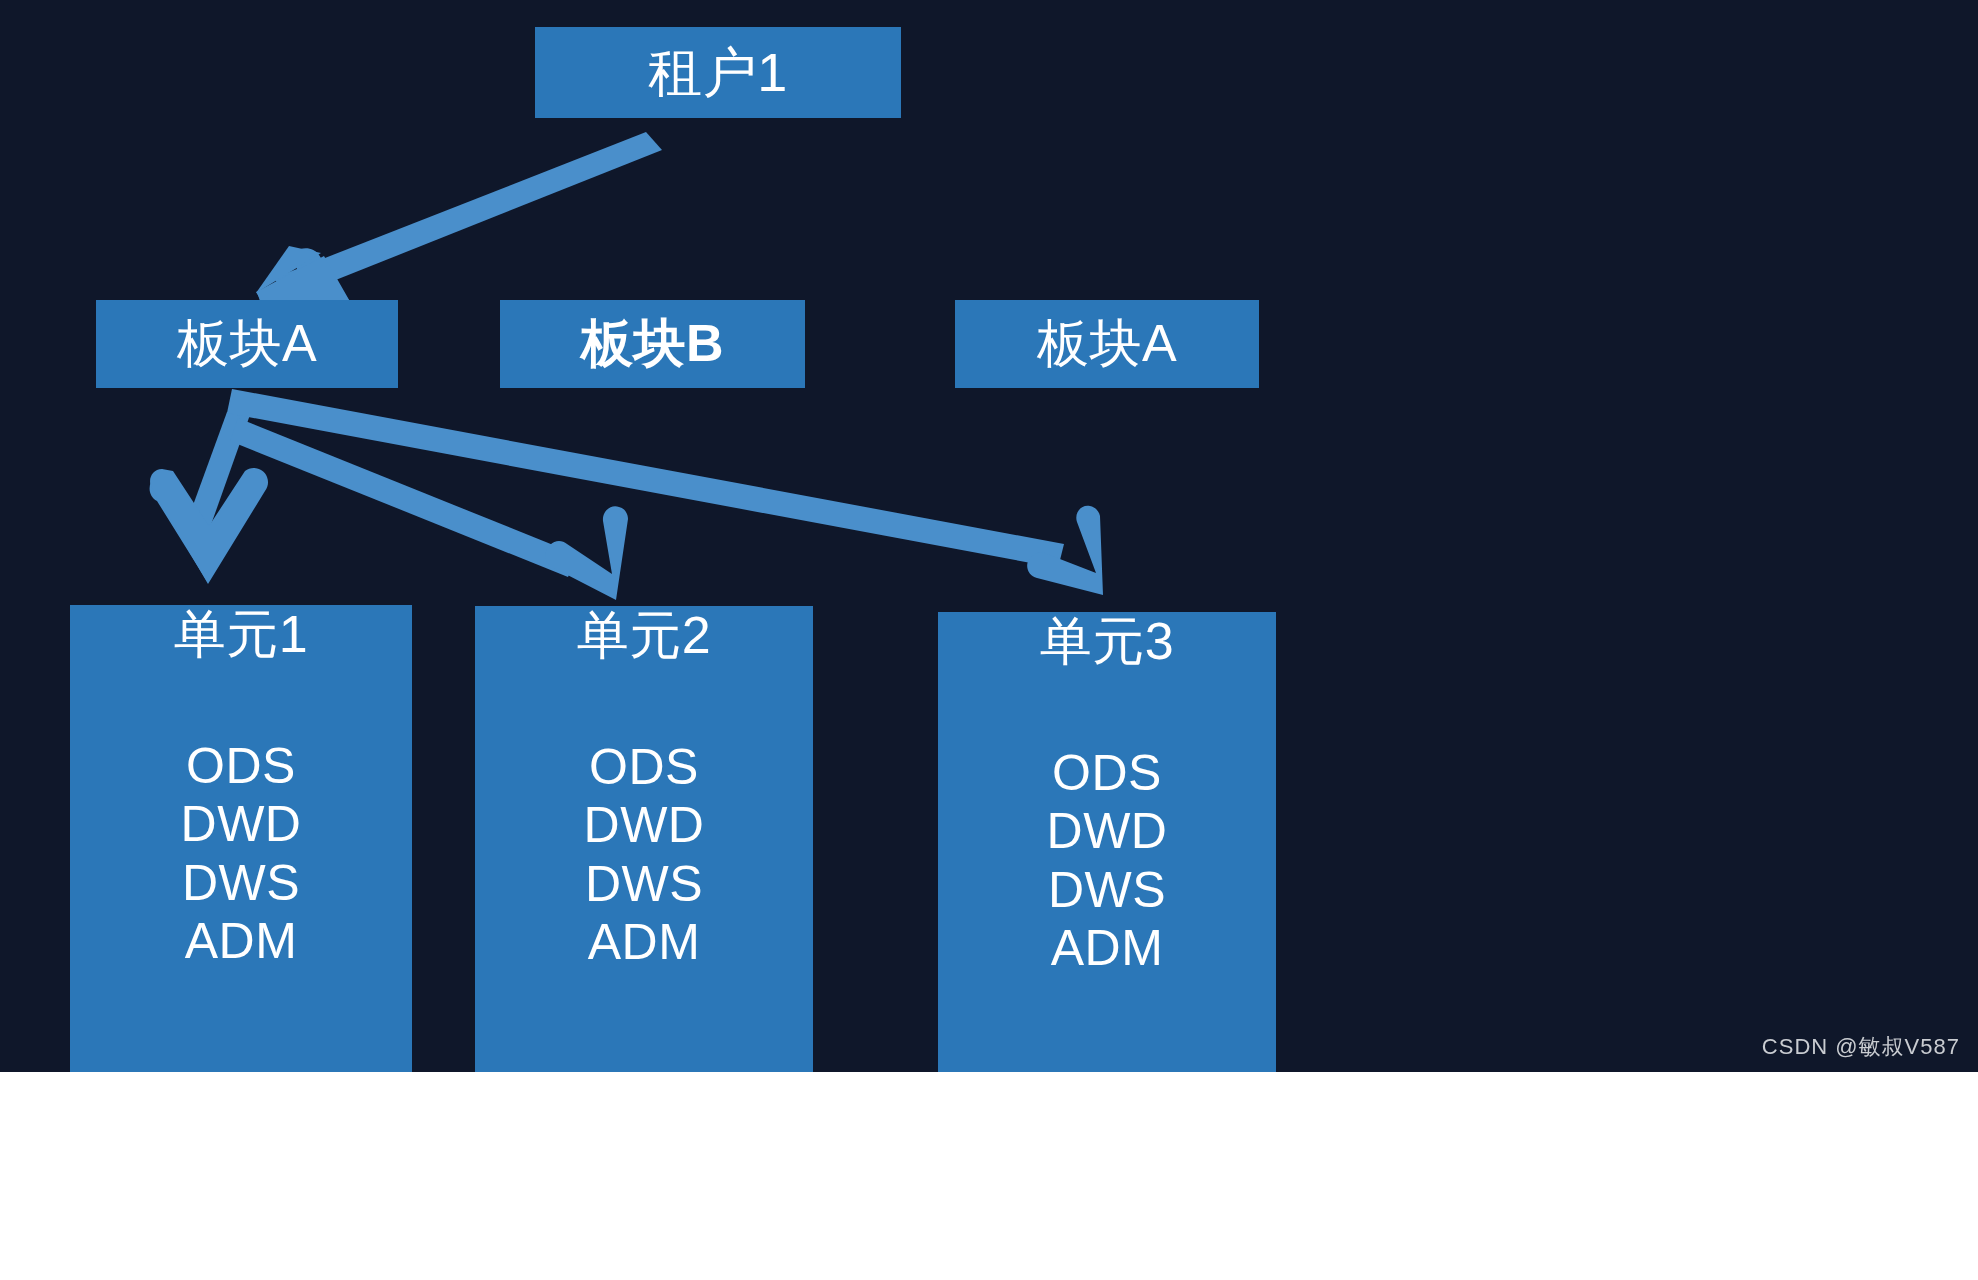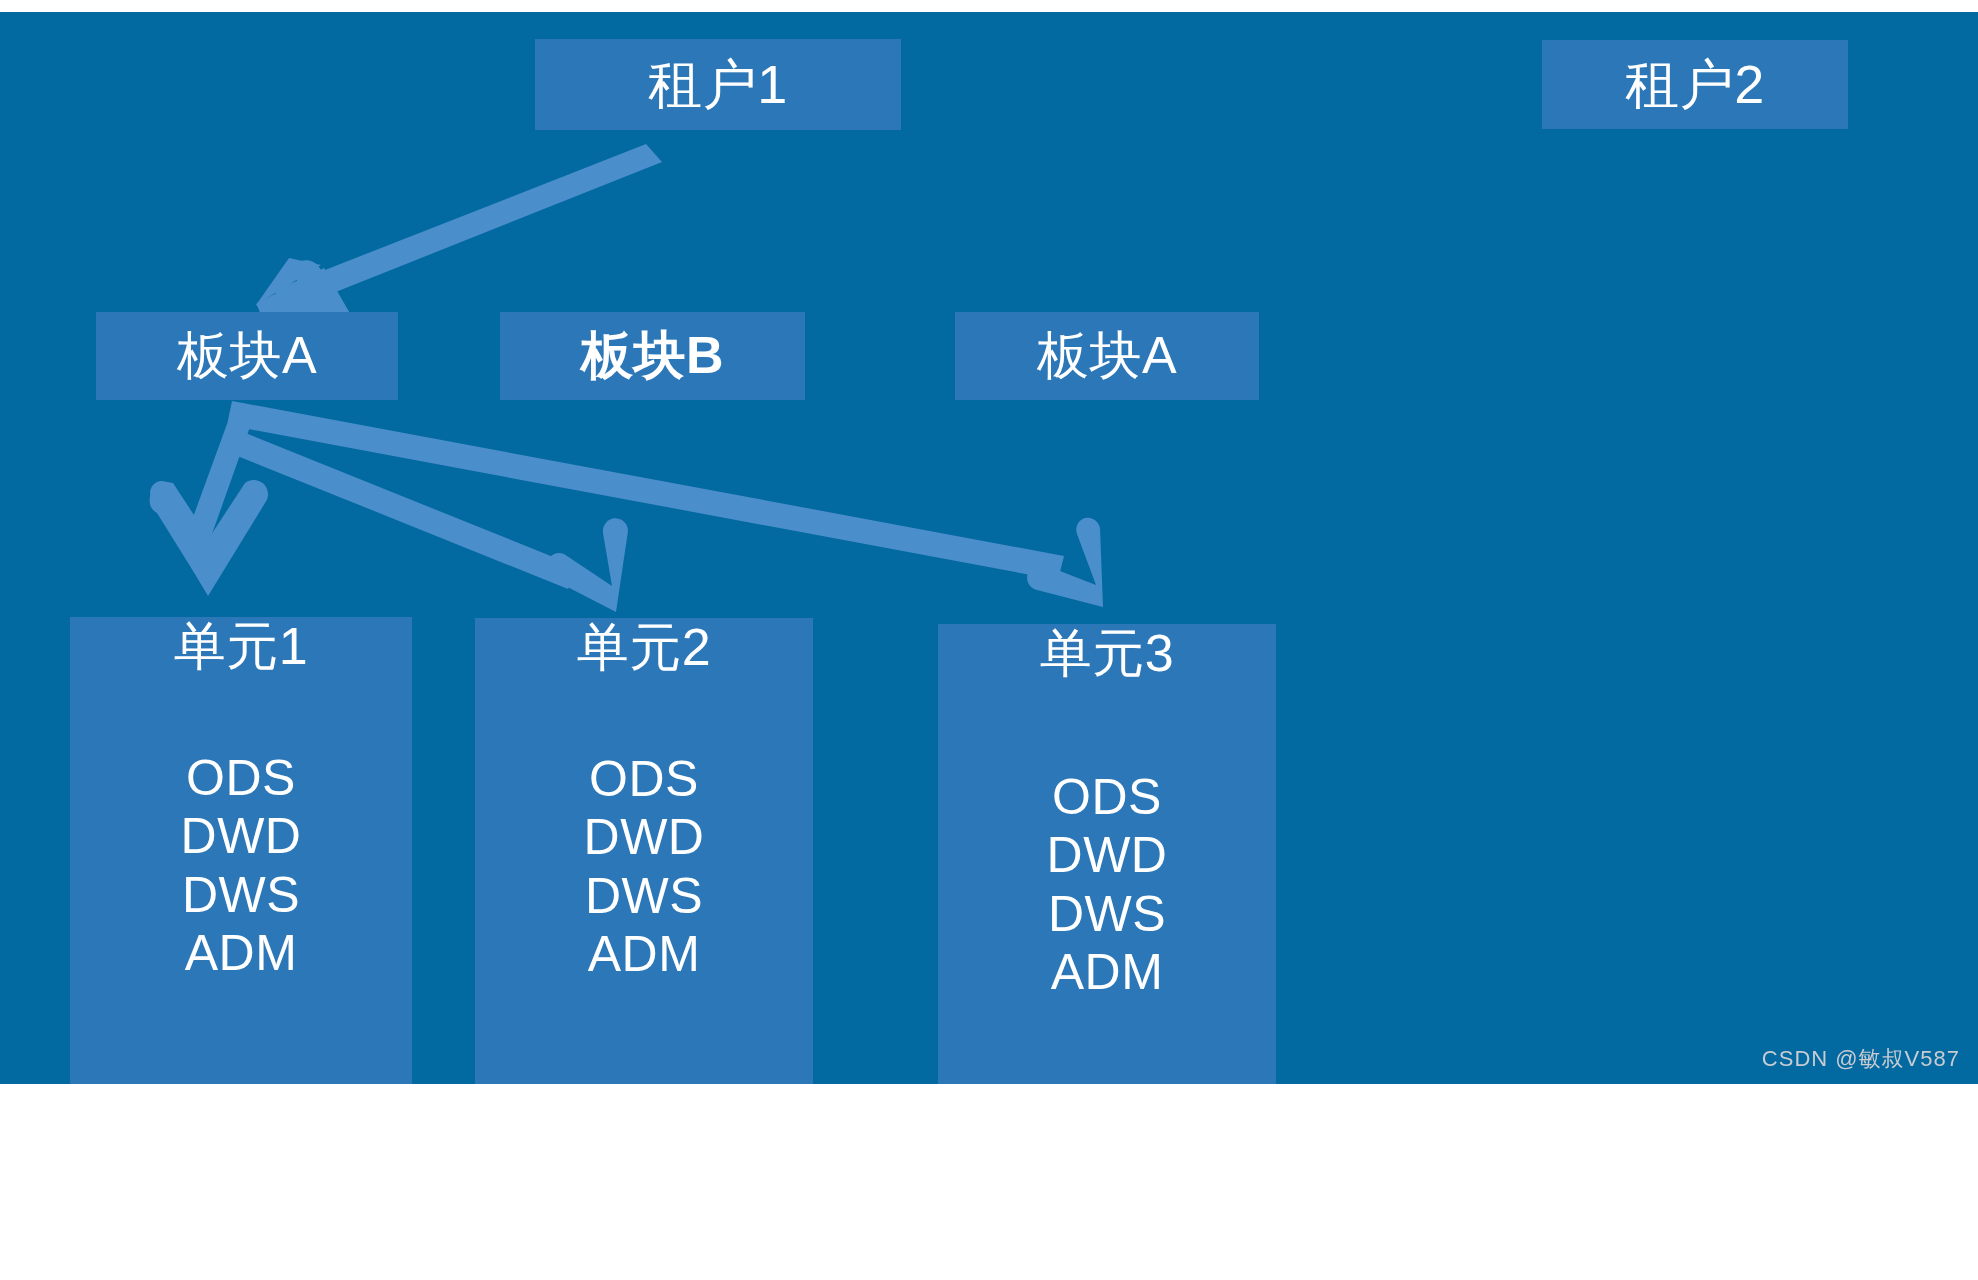--- a/index.html
+++ b/index.html
@@ -7,23 +7,22 @@
     padding: 0;
     background: #ffffff;
   }
   body {
     font-family: "Liberation Sans", "DejaVu Sans", sans-serif;
   }
   #canvas {
     position: relative;
     width: 1978px;
     height: 1072px;
-    background: #0369a1;
+    background: #0f172a;
     overflow: hidden;
-    margin-top: 12px;
   }
   .node {
     position: absolute;
     box-sizing: border-box;
     background: #2B77B8;
     color: #ffffff;
     display: flex;
     align-items: center;
     justify-content: center;
     text-align: center;
@@ -112,23 +111,20 @@
     <g>
       <path d="M 232,389 L 227,413 L 1058,568 L 1064,544 Z" fill="#4A8FCB"></path>
       <path d="M 1103,595 L 1037,578 C 1028,576 1024,565 1030,558 C 1034,553 1041,551 1047,554 L 1096,573 L 1077,522 C 1074,513 1081,504 1090,506 C 1095,507 1099,511 1100,516 Z" fill="#4A8FCB"></path>
     </g>
   </svg>
 
   <div class="node tenant" style="left:535px; top:27px; width:366px; height:91px;">
     <span>租户1</span>
   </div>
 
-  <div class="node tenant" style="left:1542px; top:28px; width:306px; height:89px;">
-    <span>租户2</span>
-  </div>
 
   <div class="node section" style="left:96px; top:300px; width:302px; height:88px;">
     <span>板块A</span>
   </div>
 
   <div class="node section" style="left:500px; top:300px; width:305px; height:88px;font-weight:bold;">
     <span>板块B</span>
   </div>
 
   <div class="node section" style="left:955px; top:300px; width:304px; height:88px;">
@@ -148,21 +144,21 @@
   <div class="node unit" style="left:475px; top:606px; width:338px; height:625px;">
     <div class="unit-title">单元2</div>
     <div class="unit-layers">
       <div class="unit-layer">ODS</div>
       <div class="unit-layer">DWD</div>
       <div class="unit-layer">DWS</div>
       <div class="unit-layer">ADM</div>
     </div>
   </div>
 
-  <div class="node unit" style="left:938px; top:612px; width:338px; height:626px;gap:12px;">
+  <div class="node unit" style="left:938px; top:612px; width:338px; height:626px;">
     <div class="unit-title">单元3</div>
     <div class="unit-layers">
       <div class="unit-layer">ODS</div>
       <div class="unit-layer">DWD</div>
       <div class="unit-layer">DWS</div>
       <div class="unit-layer">ADM</div>
     </div>
   </div>
 
   <div class="watermark">CSDN @敏叔V587</div>

